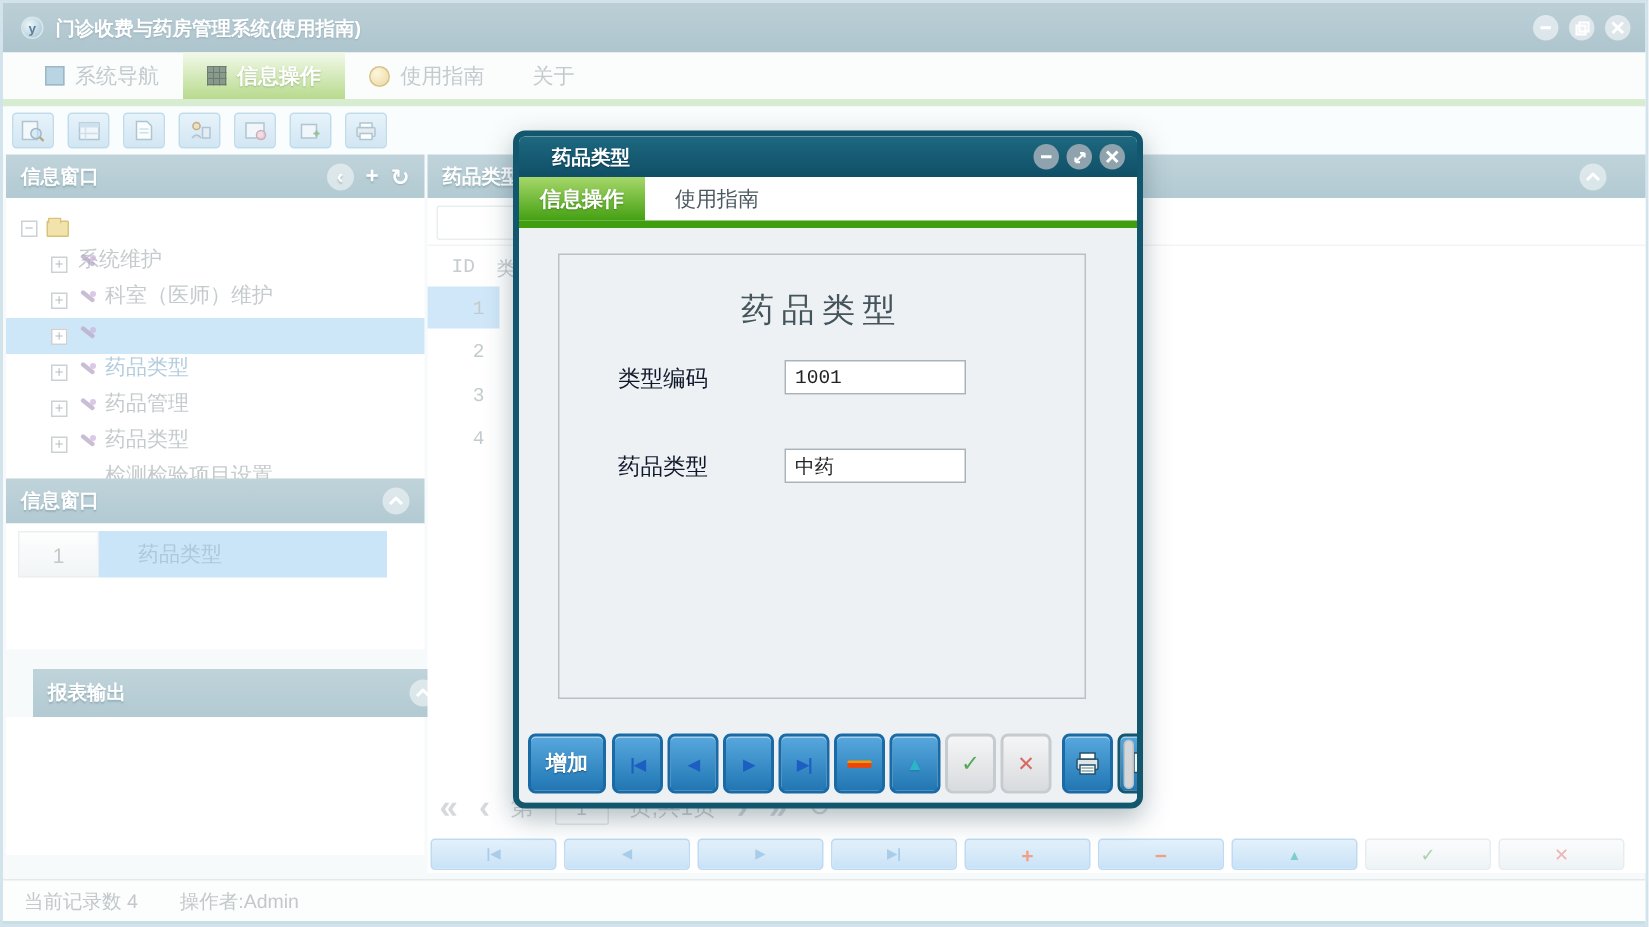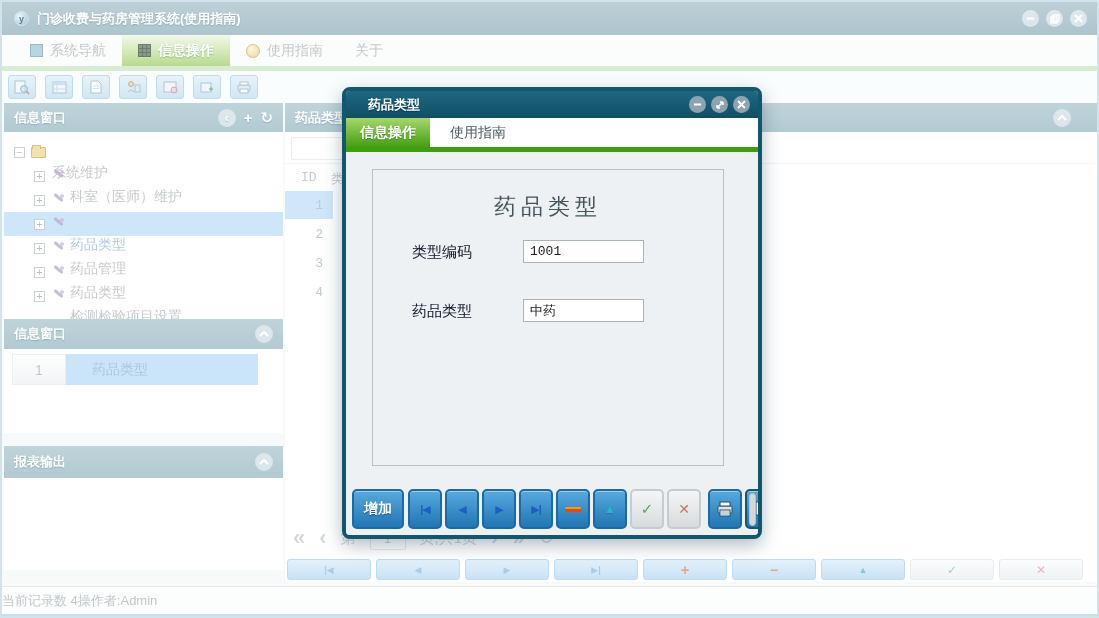--- a/index.html
+++ b/index.html
@@ -58,21 +58,21 @@
   .wand:before { content:""; position:absolute; left:2px; top:2px; width:11px; height:3px; background:#b9a9c9; transform:rotate(38deg); border-radius:2px; }
   .wand:after { content:""; position:absolute; right:0; top:0; width:4px; height:4px; background:#cdb6de; border-radius:50%; }
 
   .side-iw-hdr { position:absolute; left:2px; top:317px; width:279px; height:30px; }
   .iw-body { position:absolute; left:2px; top:347px; width:279px; height:84px; background:#fff; }
   .iw-row { position:absolute; left:8px; top:5px; height:31px; display:flex; }
   .iw-idx { width:54px; background:linear-gradient(#fdfefe,#f2f5f6); border:1px solid #eceff0;
             color:#c3c9cb; font-size:14px; display:flex; align-items:center; justify-content:center; }
   .iw-lbl { width:192px; background:#cbe5f8; color:#adc8da; font-size:14px; display:flex; align-items:center; padding-left:26px; }
 
-  .side-rep-hdr { position:absolute; left:2px; top:444px; width:279px; height:32px; }
+  .side-rep-hdr { position:absolute; left:20px; top:444px; width:279px; height:32px; }
   .rep-body { position:absolute; left:2px; top:476px; width:279px; height:92px; background:#fff; }
 
   
   .main-hdr { position:absolute; left:283px; top:101px; width:814px; height:29px; }
   .main-body { position:absolute; left:283px; top:130px; width:814px; height:450px; background:#fff; }
   .filter-row { position:absolute; left:0; top:0; width:100%; height:32px; border-bottom:1px solid #f2f4f5; }
   .filter-cell { position:absolute; left:6px; top:5px; width:56px; height:23px; border:1px solid #e9edef; border-radius:2px; background:#fff; }
   .grid-font { font-family:"Liberation Mono","DejaVu Sans Mono",monospace; }
   .thead { position:absolute; left:0; top:32px; width:100%; height:27px; color:#c6cbcd; font-size:13px; }
   .th-id { position:absolute; left:16px; top:6px; }
@@ -95,21 +95,21 @@
   .bnav-btn { flex:0 0 84px; height:21px; border-radius:3px; background:linear-gradient(#e3f1fb,#c9e2f7);
               border:1px solid #bedbf3; display:flex; align-items:center; justify-content:center;
               font-size:9px; color:#a9cce9; font-weight:bold; }
   .bnav-btn.lite { background:linear-gradient(#fbfcfd,#eef3f5); border-color:#e6ecef; }
   .bn-plus { color:#f0a184; font-size:14px; } .bn-minus { color:#f0a184; font-size:14px; }
   .bn-edit { color:#7ecccb; font-size:9px; } .bn-ok { color:#a5d2ad; font-size:12px; } .bn-x { color:#efb5b5; font-size:12px; }
 
   
   .statusbar { position:absolute; left:0; top:584px; width:100%; height:28px; background:#fcfdfd;
                border-top:1px solid #e5e9ea; display:flex; align-items:center; font-size:13px; color:#c2c8cb; }
-  .sb-seg { padding:0 0; }
+  .sb-seg { padding:0 14px; }
   .bottom-strip { position:absolute; left:0; top:612px; width:100%; height:6px; background:#cadee6; }
 
   
   .dialog { position:absolute; left:340px; top:85px; width:420px; height:452px;
             border:4px solid #13576e; border-radius:8px; background:#eef1f3; overflow:hidden;
             box-shadow:0 6px 18px rgba(30,60,75,.35); }
   .dlg-titlebar { position:absolute; left:0; top:0; width:100%; height:27px;
                   background:linear-gradient(#1d6880,#0f4f66); display:flex; align-items:center; }
   .dlg-title { color:#fff; font-weight:bold; font-size:13px; margin-left:22px; text-shadow:0 1px 1px rgba(0,40,60,.6); }
   .dlg-ctrls { position:absolute; right:8px; top:5px; display:flex; gap:5px; }

